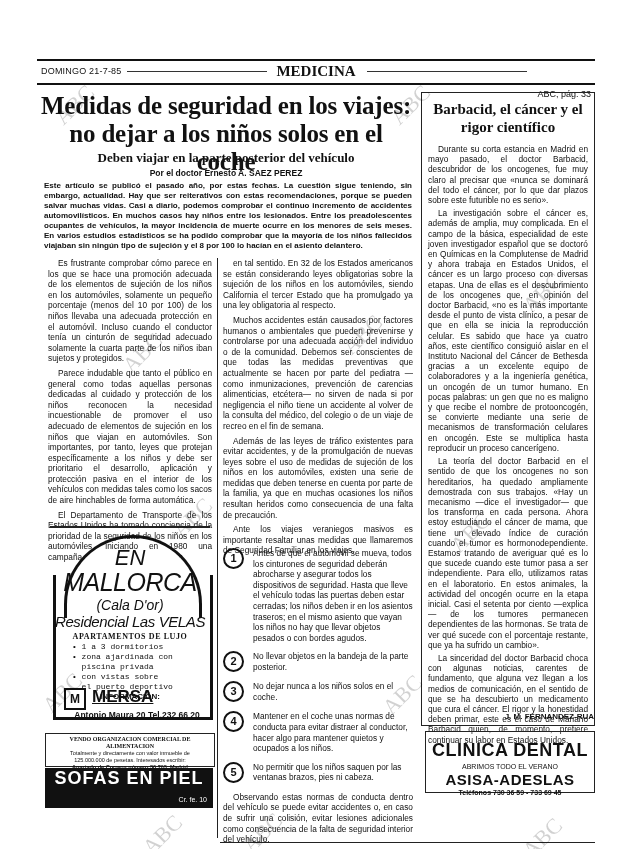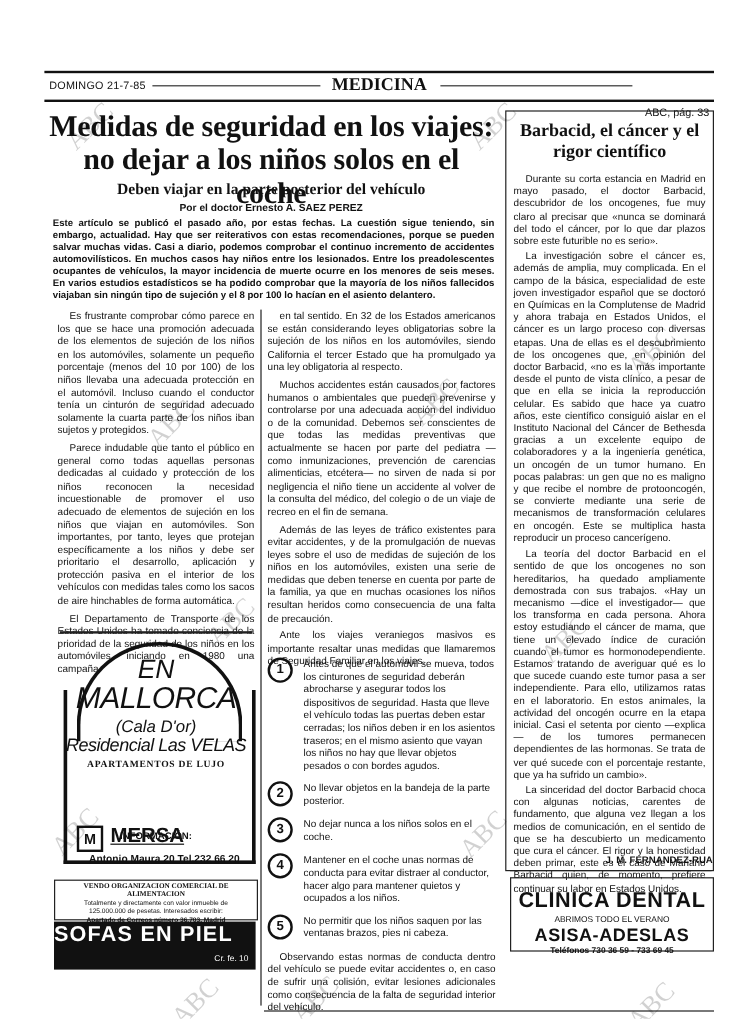--- a/index.html
+++ b/index.html
@@ -38,21 +38,21 @@
   .ad-res { position:absolute; left:0; right:0; top:78px; text-align:center; font-style:italic; font-size:15px; letter-spacing:-0.4px; }
   .ad-apart { position:absolute; left:0; right:0; top:97px; text-align:center; font-family:"Liberation Serif", serif; font-weight:bold; font-size:8px; letter-spacing:0.6px; }
   .ad-list { position:absolute; left:22px; top:107px; font-family:"Liberation Mono", monospace; font-size:8px; line-height:10px; }
   .ad-info { position:absolute; left:0; right:0; top:157px; text-align:center; font-weight:bold; font-size:8px; }
   .mersa { left:58px; top:688px; width:150px; height:20px; }
   .mersa .logo { position:absolute; left:6px; top:0; width:18px; height:18px; border:2px solid #111; font-weight:bold; font-size:12px; text-align:center; line-height:18px; }
   .mersa .name { position:absolute; left:34px; top:-1px; font-weight:bold; font-size:17px; text-decoration:underline;text-align:right; }
   .ad-addr { left:53px; top:710px; width:168px; text-align:center; font-weight:bold; font-size:8.5px; }
   .ad-vendo { left:45px; top:733px; width:168px; height:30px; border:1px solid #222; font-size:5.5px; line-height:7px; text-align:center; padding-top:2px; }
   .ad-sofas { left:45px; top:768px; width:168px; height:40px; background:#111; color:#fff; }
-  .ad-sofas .big { position:absolute; left:0; right:0; top:0; font-size:18px; letter-spacing:1px; font-weight:bold; }
+  .ad-sofas .big { position:absolute; left:0; right:0; top:0; text-align:center; font-size:18px; letter-spacing:1px; font-weight:bold; }
   .ad-sofas .small { position:absolute; left:8px; top:20px; font-size:8px; line-height:9px; }
   .ad-sofas .addr { position:absolute; right:6px; top:28px; font-size:7px; }
   .ad-dental { left:425px; top:731px; width:168px; height:60px; border:1px solid #222; text-align:center; }
   .ad-dental .t1 { font-family:Liberation Sans, sans-serif; font-weight:bold; font-size:18px; margin-top:8px; letter-spacing:0.5px; }
   .ad-dental .t2 { font-size:7px; margin-top:2px; }
   .ad-dental .t3 { font-weight:bold; font-size:15px; margin-top:1px; letter-spacing:0.5px; }
   .ad-dental .t4 { font-size:7px; font-weight:bold; margin-top:1px; }
   .hrule { height:1px; background:#222; }
   .watermark { position:absolute; font-family:"Liberation Serif", serif; font-size:22px; color:rgba(0,0,0,0.18); transform:rotate(-45deg); }
 </style>
@@ -123,20 +123,27 @@
 
 <div class="abs hrule" style="left:50px;top:526px;width:160px;height:2px;"></div>
 <div class="abs ad-mallorca">
   <div class="arch"></div>
   <div class="ad-frame"></div>
   <div class="ad-en">EN</div>
   <div class="ad-mallorca-title">MALLORCA</div>
   <div class="ad-cala">(Cala D'or)</div>
   <div class="ad-res">Residencial Las VELAS</div>
   <div class="ad-apart">APARTAMENTOS DE LUJO</div>
+  <div class="ad-list">
+    <div>• 1 a 3 dormitorios</div>
+    <div>• zona ajardinada con</div>
+    <div style="white-space:pre;">  piscina privada</div>
+    <div>• con vistas sobre</div>
+    <div style="white-space:pre;">  el puerto deportivo</div>
+  </div>
   <div class="ad-info">INFORMACIÓN:</div>
 </div>
 <div class="abs mersa">
   <span class="logo">M</span>
   <span class="name">MERSA</span>
 </div>
 <div class="abs ad-addr">Antonio Maura 20 Tel.232 66 20</div>
 
 <div class="abs ad-vendo">
   <div style="font-family:'Liberation Serif',serif;font-weight:bold;font-size:6px;">VENDO ORGANIZACION COMERCIAL DE ALIMENTACION</div>

